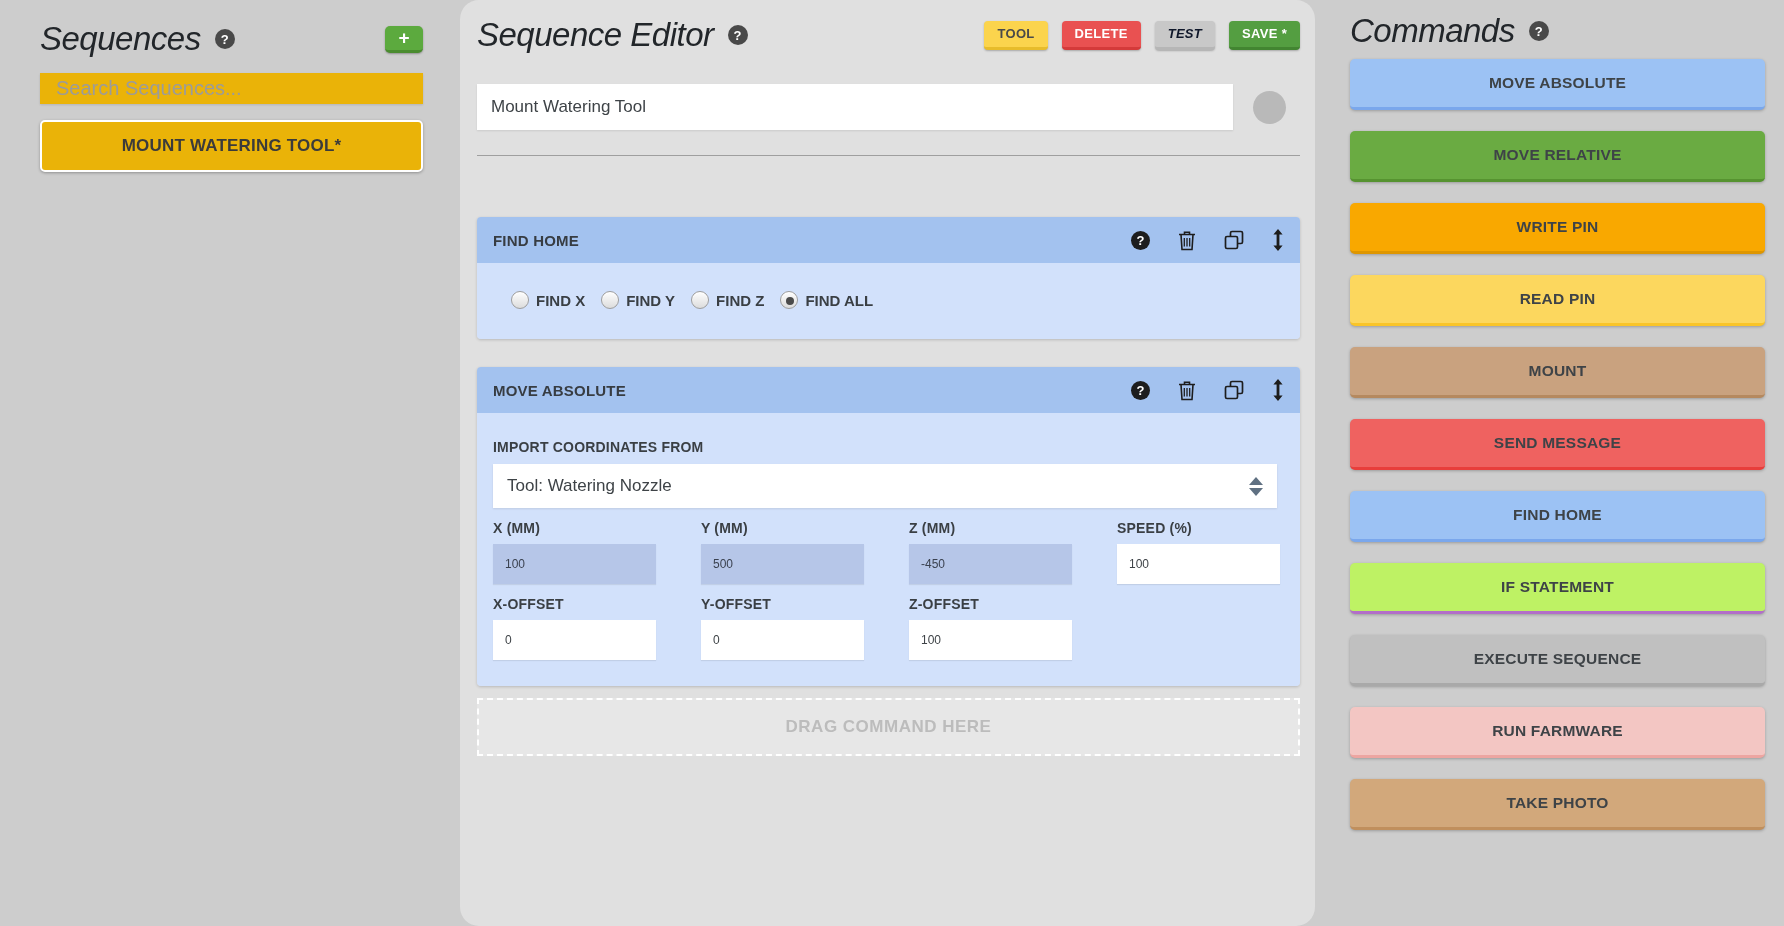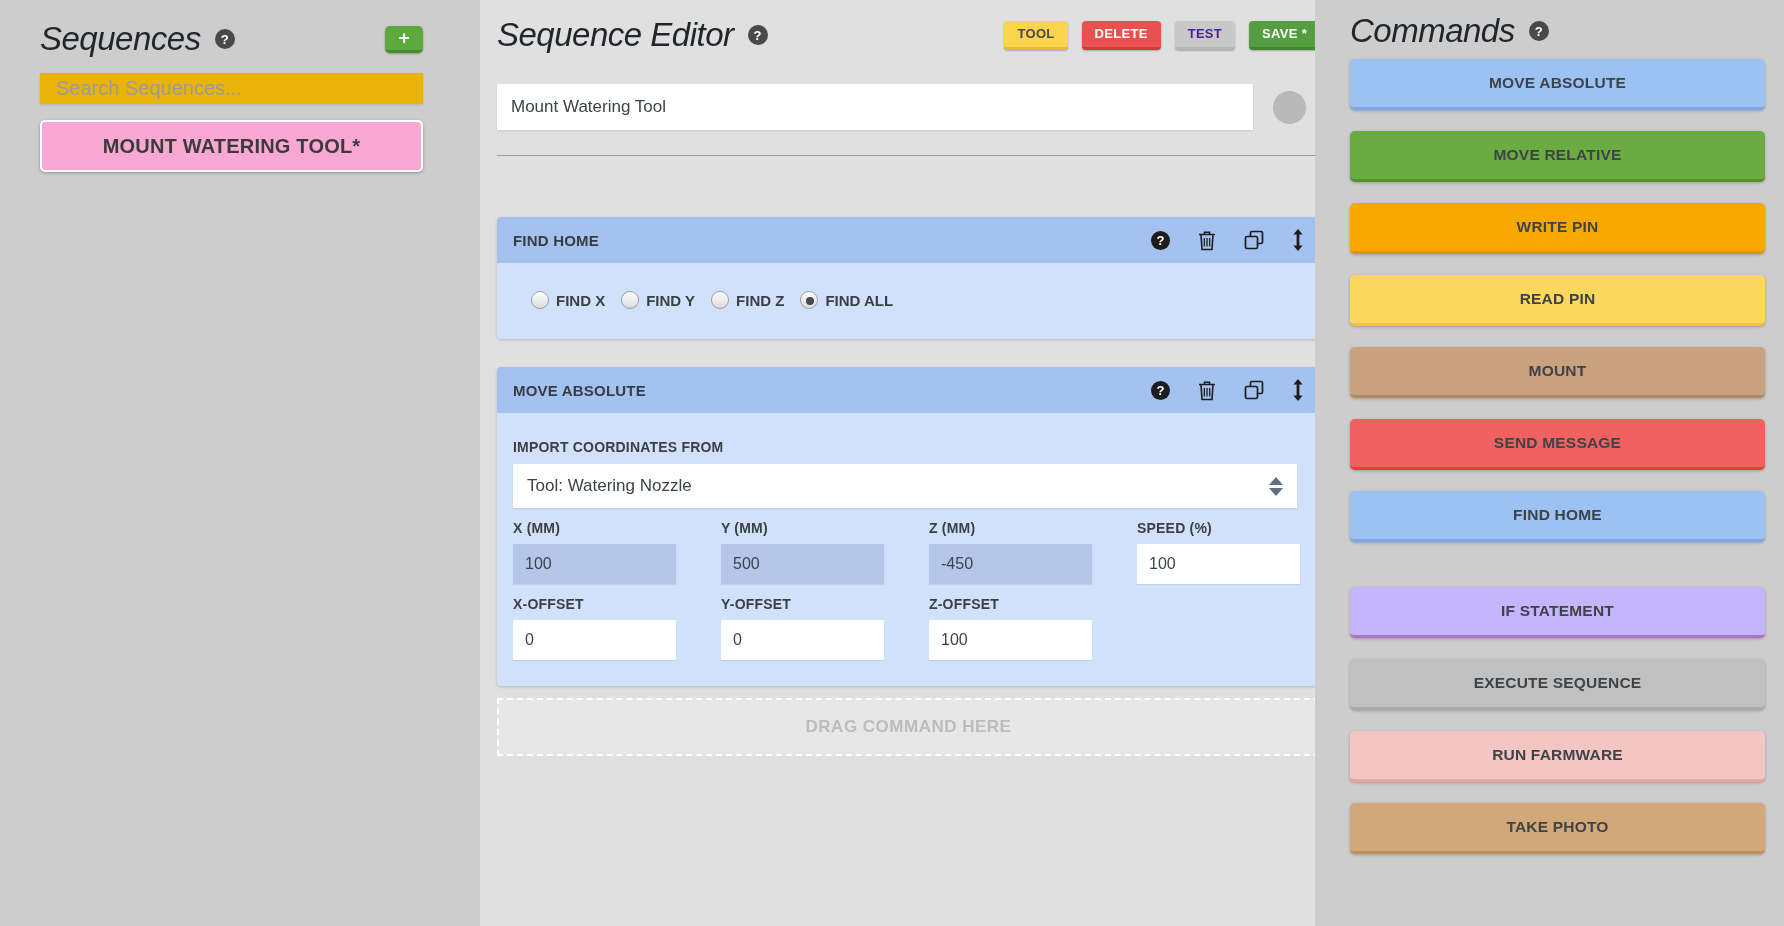--- a/index.html
+++ b/index.html
@@ -2,21 +2,21 @@
 <html><head>
 <meta charset="utf-8">
 <style>
   * { margin:0; padding:0; box-sizing:border-box; }
   html,body { width:1784px; height:926px; }
   body { font-family:"Liberation Sans","DejaVu Sans",sans-serif; background:#cdcdcd; overflow:hidden; }
   #app { position:relative; width:1784px; height:926px; }
 
   .panel { position:absolute; top:0; height:926px; }
   #left-panel  { left:0;     width:460px; background:#cdcdcd; padding:0 37px 0 40px; }
-  #mid-panel   { left:480px; width:855px; background:#e0e0e0; padding:0 15px 0 17px; }
+  #mid-panel   { left:460px; width:855px; background:#e0e0e0; padding:0 15px 0 17px;border-radius:19px; }
   #right-panel { left:1315px;width:469px; background:#cdcdcd; padding:0 19px 12px 35px; }
 
   .panel-head { display:flex; align-items:center; }
   #left-panel .panel-head { margin-top:20px; }
   #mid-panel .panel-head { margin-top:16px; }
   #right-panel .panel-head { margin-top:12px; }
   .panel-title { font-style:italic; font-size:33px; color:#22262a; letter-spacing:-0.5px; }
   .qmark { display:inline-flex; align-items:center; justify-content:center;
            width:20px; height:20px; border-radius:50%; background:#494949; color:#fff;
            font-size:13px; font-weight:bold; margin-left:14px; flex:0 0 auto; }
@@ -24,23 +24,23 @@
   .spacer { flex:1; }
 
   
   .add-btn { width:38px; height:27px; background:#5caa3e; border-bottom:3px solid #4a8c2f;
              border-radius:5px; color:#fff; font-size:19px; font-weight:bold; line-height:24px;
              text-align:center; box-shadow:0 1px 2px rgba(0,0,0,.3); cursor:pointer; }
   .search-input { margin-top:15px; width:100%; height:31px; border:none; background:#eab308;
                   padding:0 16px; font-size:20px; color:#444; font-family:inherit;
                   box-shadow:0 1px 2px rgba(0,0,0,.12); }
   .search-input::placeholder { color:#9b9b9b; }
-  .seq-item { margin-top:16px; height:52px; background:#f9a8d4; border:2px solid #fff;
+  .seq-item { margin-top:16px; height:52px; background:#eab308; border:2px solid #fff;
               border-radius:5px; display:flex; align-items:center; justify-content:center;
-              font-size:20px; font-weight:bold; color:#3b3b3b; letter-spacing:.2px;
+              font-size:17px; font-weight:bold; color:#3b3b3b; letter-spacing:.2px;
               box-shadow:0 1px 3px rgba(0,0,0,.3); cursor:pointer; }
 
   
   .actions { display:flex; align-items:center; gap:14px; }
   .act-btn { height:29px; padding:0 13px; border:none; border-bottom:3px solid transparent;
              border-radius:4px; font-family:inherit; font-size:13px; font-weight:bold;
              letter-spacing:.3px; box-shadow:0 1px 2px rgba(0,0,0,.25); cursor:pointer; }
 
   .name-row { margin-top:30px; display:flex; align-items:center; }
   .name-input { width:756px; height:46px; border:none; background:#fff; padding:0 14px;
@@ -75,21 +75,21 @@
             padding:0 14px; font-size:17px; color:#3e4347; box-shadow:0 1px 2px rgba(0,0,0,.1);
             cursor:pointer; }
   .sort-icon { margin-left:auto; display:flex; flex-direction:column; gap:3px; }
   .sort-icon i { display:block; width:0; height:0; border-left:7px solid transparent; border-right:7px solid transparent; }
   .sort-icon .up { border-bottom:8px solid #5f7082; }
   .sort-icon .down { border-top:8px solid #5f7082; }
 
   .fields-grid { margin-top:12px; display:grid; grid-template-columns:repeat(4,163px); column-gap:45px; }
   .offsets-grid { margin-top:12px; display:grid; grid-template-columns:repeat(3,163px); column-gap:45px; }
   .fld label { display:block; margin-bottom:8px; }
-  .num { width:163px; height:40px; border:none; background:#fff; padding:0 12px; font-size:16px;
+  .num { width:163px; height:40px; border:none; background:#fff; padding:0 12px; font-size:12px;
          color:#3e4347; font-family:inherit; box-shadow:0 1px 1px rgba(0,0,0,.08); }
   .num.ro { background:#b6c6e8; color:#3b4250; }
 
   .dropzone { margin-top:12px; width:823px; height:58px; border:2px dashed #fff; background:#e7e7e7;
               display:flex; align-items:center; justify-content:center; font-size:17px;
               font-weight:bold; color:#bcbcbc; letter-spacing:.5px; }
 
   
   .cmd-list { margin-top:9px; display:flex; flex-direction:column; gap:21px; }
   .cmd-btn { height:51px; border-bottom:3px solid transparent; border-radius:5px;
@@ -116,21 +116,21 @@
   </div>
 
   <div class="panel" id="mid-panel">
     <div class="panel-head">
       <span class="panel-title">Sequence Editor</span>
       <span class="qmark">?</span>
       <span class="spacer"></span>
       <div class="actions">
         <button class="act-btn" style="background-color: rgb(251, 212, 77); border-color: rgb(231, 188, 43); color: rgb(74, 74, 74);">TOOL</button>
         <button class="act-btn" style="background-color: rgb(233, 81, 81); border-color: rgb(212, 58, 58); color: rgb(255, 255, 255);">DELETE</button>
-        <button class="act-btn" style="background-color: rgb(200, 200, 200); border-color: rgb(182, 182, 182); color: #4c1d95;">TEST</button>
+        <button class="act-btn" style="background-color: rgb(200, 200, 200); border-color: rgb(182, 182, 182); color: #0f172a; font-style: italic;">TEST</button>
         <button class="act-btn" style="background-color: rgb(84, 158, 65); border-color: rgb(66, 133, 49); color: rgb(255, 255, 255);">SAVE *</button>
       </div>
     </div>
 
     <div class="name-row">
       <input class="name-input" type="text" value="Mount Watering Tool" style="">
       <div class="color-dot"></div>
     </div>
 
     <div class="divider"></div>
@@ -259,19 +259,19 @@
       <span class="qmark">?</span>
     </div>
     <div class="cmd-list">
       <div class="cmd-btn" style="background-color: rgb(156, 194, 244); border-color: rgb(122, 167, 236);">MOVE ABSOLUTE</div>
       <div class="cmd-btn" style="background-color: rgb(106, 171, 66); border-color: rgb(86, 147, 48);">MOVE RELATIVE</div>
       <div class="cmd-btn" style="background-color: rgb(249, 168, 0); border-color: rgb(222, 150, 0);">WRITE PIN</div>
       <div class="cmd-btn" style="background-color: rgb(252, 215, 94); border-color: rgb(249, 196, 40);">READ PIN</div>
       <div class="cmd-btn" style="background-color: rgb(201, 162, 127); border-color: rgb(181, 137, 95);">MOUNT</div>
       <div class="cmd-btn" style="background-color: rgb(239, 98, 96); border-color: rgb(232, 62, 59);">SEND MESSAGE</div>
       <div class="cmd-btn" style="background-color: rgb(156, 194, 244); border-color: rgb(122, 167, 236);">FIND HOME</div>
-      <div class="cmd-btn" style="background-color: #c4b5fd; border-color: rgb(178, 111, 201); margin-top: 24px;">IF STATEMENT</div>
+      <div class="cmd-btn" style="background-color: #bef264; border-color: rgb(178, 111, 201);">IF STATEMENT</div>
       <div class="cmd-btn" style="background-color: rgb(192, 192, 192); border-color: rgb(169, 169, 169);">EXECUTE SEQUENCE</div>
       <div class="cmd-btn" style="background-color: rgb(243, 198, 195); border-color: rgb(237, 165, 161);">RUN FARMWARE</div>
       <div class="cmd-btn" style="background-color: rgb(210, 168, 123); border-color: rgb(192, 143, 93);">TAKE PHOTO</div>
     </div>
   </div>
 </div>
 
 </body></html>

